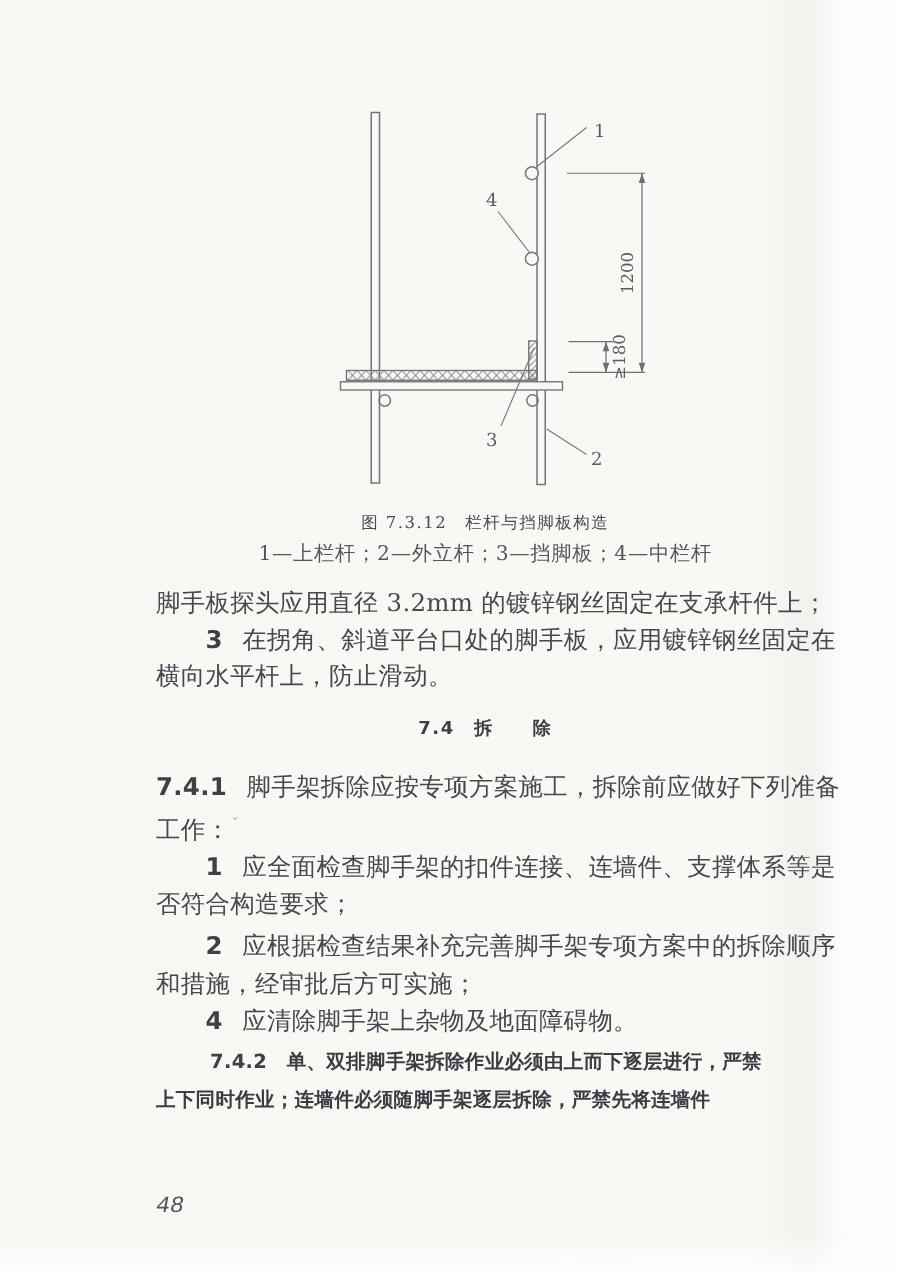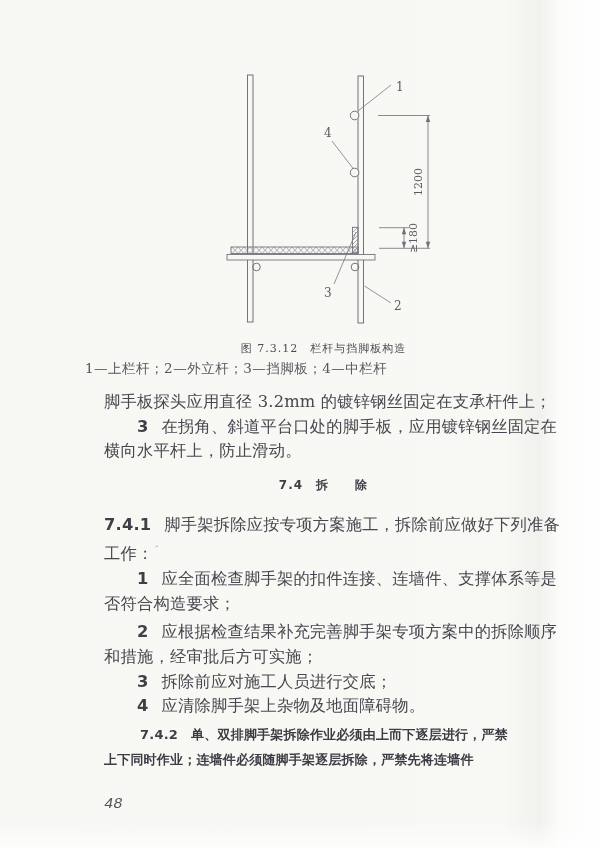--- a/index.html
+++ b/index.html
@@ -16,21 +16,21 @@
     content:"";position:absolute;left:0;right:0;bottom:0;height:26px;
     background:linear-gradient(180deg,rgba(254,254,254,0) 0%,rgba(254,254,254,.85) 100%);
     pointer-events:none;
   }
   .fig-wrap{position:absolute;left:220px;top:65px;width:220px;height:282px;}
   .fig-caption{
     position:absolute;left:105px;top:341px;width:437px;text-align:center;
     font-size:11px;color:#4b4b53;letter-spacing:1px;
   }
   .fig-legend{
-    position:absolute;left:85px;top:360px;width:477px;
+    position:absolute;left:85px;top:360px;width:477px;text-align:center;
     font-size:13.5px;color:#55555d;letter-spacing:.5px;
   }
   .tblock{position:absolute;left:104px;width:440px;color:#47474f;}
   #body-block1{top:390px;}
   #body-block2{top:513px;}
   .tline{
     font-size:16.3px;line-height:24.7px;white-space:nowrap;
     letter-spacing:.2px;
   }
   .tline .lead{font-family:"DejaVu Sans",sans-serif;font-weight:700;margin-right:13px;color:#3f3f47;}
@@ -119,20 +119,19 @@
 
   <div class="sec-heading">7.4　拆　　除</div>
 
   <div class="tblock" id="body-block2">
       <div class="tline"><span class="lead">7.4.1</span><span>脚手架拆除应按专项方案施工，拆除前应做好下列准备</span></div>
       <div class="tline"><span>工作：</span><span class="mark">ˇ</span></div>
       <div class="tline indent"><span class="lead">1</span><span>应全面检查脚手架的扣件连接、连墙件、支撑体系等是</span></div>
       <div class="tline"><span>否符合构造要求；</span></div>
       <div class="tline indent gap"><span class="lead">2</span><span>应根据检查结果补充完善脚手架专项方案中的拆除顺序</span></div>
       <div class="tline"><span>和措施，经审批后方可实施；</span></div>
-      <div class="tline indent"><span class="lead">3</span><span>拆除前应对施工人员进行交底；</span></div>
       <div class="tline indent"><span class="lead">4</span><span>应清除脚手架上杂物及地面障碍物。</span></div>
       <div class="tline boldline gap"><span class="lead">7.4.2</span><span>单、双排脚手架拆除作业必须由上而下逐层进行，严禁</span></div>
       <div class="tline boldline"><span>上下同时作业；连墙件必须随脚手架逐层拆除，严禁先将连墙件</span></div>
     </div>
 
   <div class="page-number">48</div>
 </div>
 
 </body></html>

